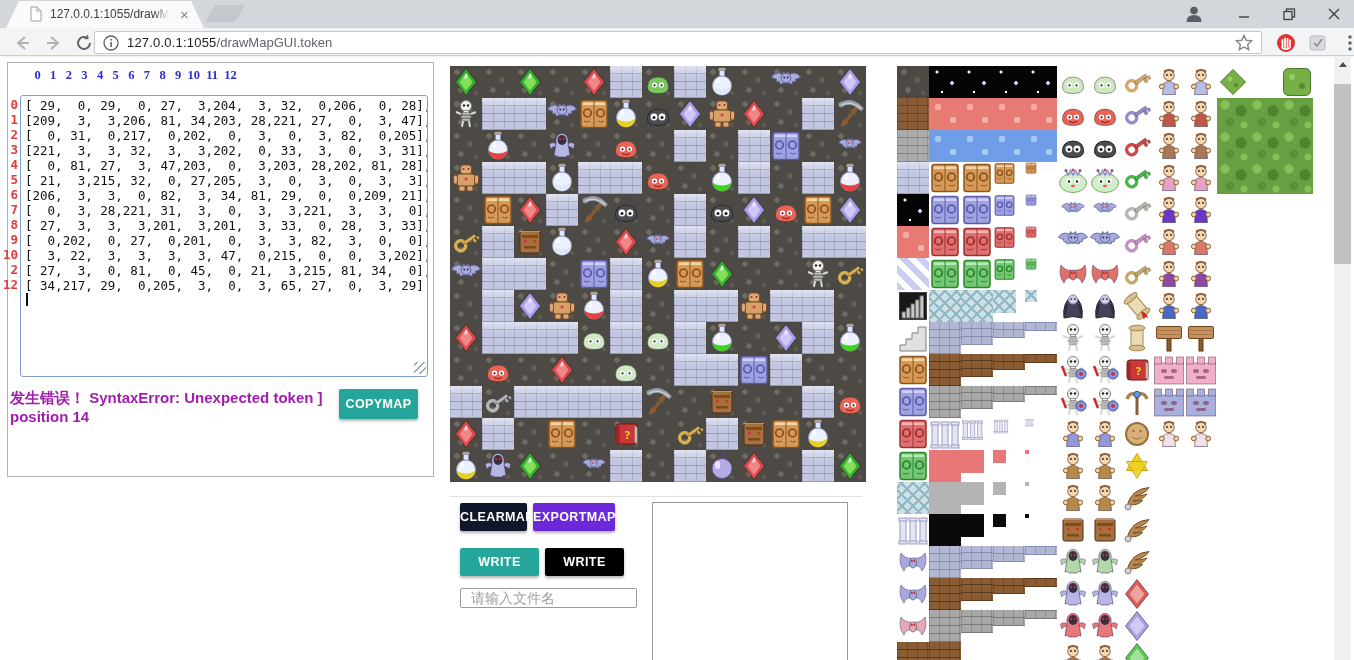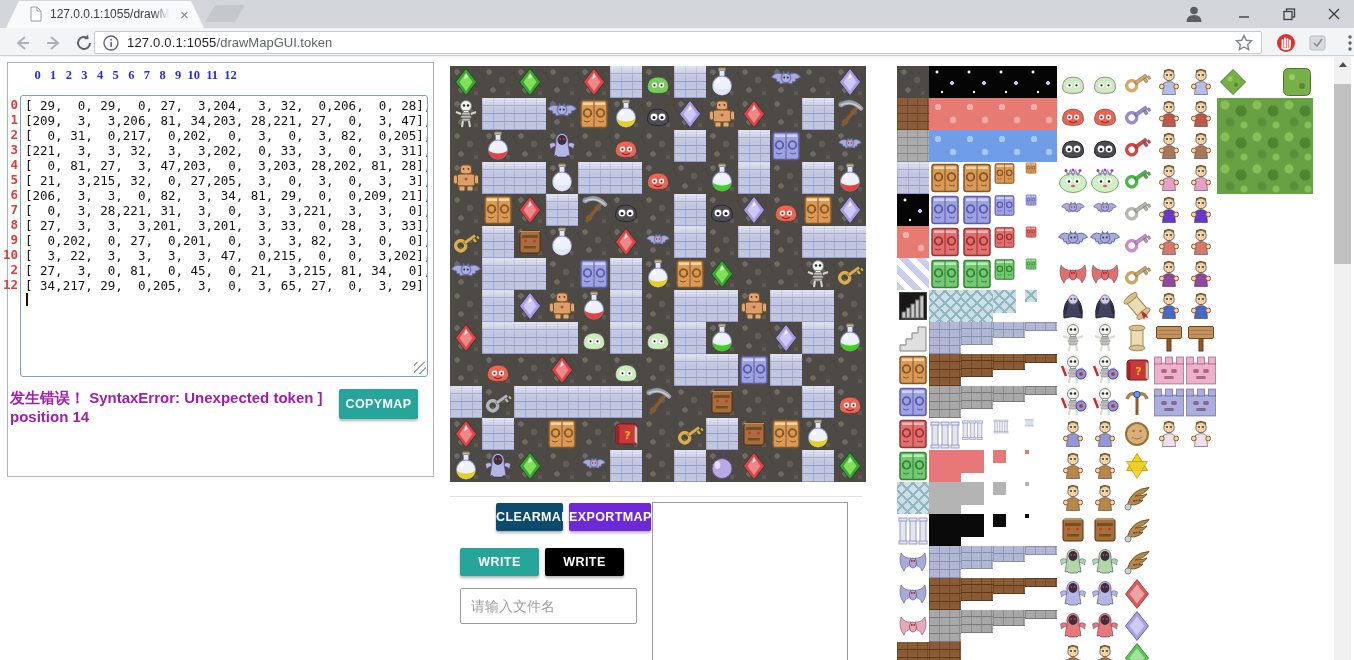--- a/index.html
+++ b/index.html
@@ -29,21 +29,21 @@
 .btn{display:inline-block;border:none;border-radius:2px;color:#fff;font-size:12.5px;font-weight:bold;letter-spacing:.4px;text-align:center;box-shadow:0 2px 3px rgba(0,0,0,.3);cursor:pointer;font-family:"Liberation Sans",sans-serif}
 .copymap{position:absolute;left:339px;top:389px;width:79px;height:30px;line-height:30px}
 
 .mapgrid{position:absolute;left:450px;top:66px;width:416px;height:416px;display:grid;grid-template-columns:repeat(13,32px);grid-template-rows:repeat(13,32px)}
 .cell{position:relative;width:32px;height:32px}
 .cell svg{position:absolute;left:0;top:0;display:block}
 .divider{position:absolute;left:450px;top:496px;width:412px;height:1px;background:#e2e2e2}
 .toolbtns{position:absolute;left:460px;top:503px}
 .toolbtns .btn{height:28px;line-height:28px;margin-right:6px}
 .row2{margin-top:17px}
-.fileinput{position:absolute;left:460px;top:588px;width:177px;height:36px;border:1px solid #9a9a9a;border-radius:2px;padding:4px 10px;font-size:14px;color:#333;outline:none;font-family:"Liberation Sans",sans-serif}
+.fileinput{position:absolute;left:460px;top:588px;width:177px;height:20px;border:1px solid #9a9a9a;border-radius:2px;padding:4px 10px;font-size:14px;color:#333;outline:none;font-family:"Liberation Sans",sans-serif}
 .fileinput::placeholder{color:#9e9e9e}
 .msgbox{position:absolute;left:652px;top:502px;width:196px;height:170px;border:1px solid #9a9a9a;background:#fff}
 
 .tileset{position:absolute;left:897px;top:66px;width:416px;display:grid;grid-template-columns:repeat(13,32px);grid-auto-rows:32px}
 
 .bg-floor{background-color:#4d4a46;background-image:radial-gradient(circle at 7px 6px,#6c6a63 2.5px,transparent 3px),radial-gradient(circle at 20px 14px,#615e58 3px,transparent 3.5px),radial-gradient(circle at 11px 24px,#6c6a63 2.5px,transparent 3px),radial-gradient(circle at 26px 27px,#5e5b55 2px,transparent 2.5px);background-size:32px 32px}
 .bg-wall{background-color:#c2c6e0;background-image:linear-gradient(rgba(255,255,255,.5),rgba(255,255,255,0) 35%),repeating-linear-gradient(0deg,#959bc2 0 1px,transparent 1px 8px),repeating-linear-gradient(90deg,#a6abcc 0 1px,transparent 1px 11px)}
 .bg-dirt{background-color:#8a5c38;background-image:repeating-linear-gradient(0deg,#6a4020 0 1px,transparent 1px 8px),repeating-linear-gradient(90deg,#764a28 0 1px,transparent 1px 10px)}
 .bg-gray{background-color:#ababab;background-image:repeating-linear-gradient(0deg,#858585 0 1px,transparent 1px 8px),repeating-linear-gradient(90deg,#939393 0 1px,transparent 1px 10px)}
 .bg-stars{background-color:#050505;background-image:radial-gradient(circle at 8px 6px,#fff 1.2px,transparent 1.8px),radial-gradient(circle at 23px 17px,#cfc8ff 1.6px,transparent 2.2px),radial-gradient(circle at 13px 26px,#fff 1px,transparent 1.6px)}
@@ -1017,21 +1017,21 @@
     <div class="cell bg-floor">
       <svg width="32" height="32" viewBox="0 0 32 32">
         <polygon points="16,2.5 26.5,16 16,29.5 5.5,16" fill="#38a830" stroke="rgba(30,30,30,.55)"></polygon>
         <polygon points="16,7 22.5,16 16,25 9.5,16" fill="#80e058"></polygon>
         <polygon points="16,7 18,11 14,13" fill="#ffffff" opacity="0.75"></polygon>
       </svg>
     </div>
   </div>
 <div class="divider"></div>
 <div class="toolbtns">
-  <div><button class="btn accent" style="width: 67px; background: #0c4a6e; margin-left: 36px;">CLEARMAP</button><button class="btn accent" style="width: 82px; background: #6d28d9;">EXPORTMAP</button></div>
+  <div><button class="btn accent" style="width: 67px; background: #0f172a;">CLEARMAP</button><button class="btn accent" style="width: 82px; background: #6d28d9;">EXPORTMAP</button></div>
   <div class="row2"><button class="btn accent" style="width: 79px; background: rgb(38, 166, 154);">WRITE</button><button class="btn accent" style="width: 79px; background: #000000;">WRITE</button></div>
 </div>
 <input class="fileinput" placeholder="请输入文件名" style="">
 <div class="msgbox"></div>
 
 <div class="tileset" id="tileset">
     <div class="cell bg-floor"></div>
     <div class="cell bg-stars"></div>
     <div class="cell bg-stars"></div>
     <div class="cell bg-stars"></div>

